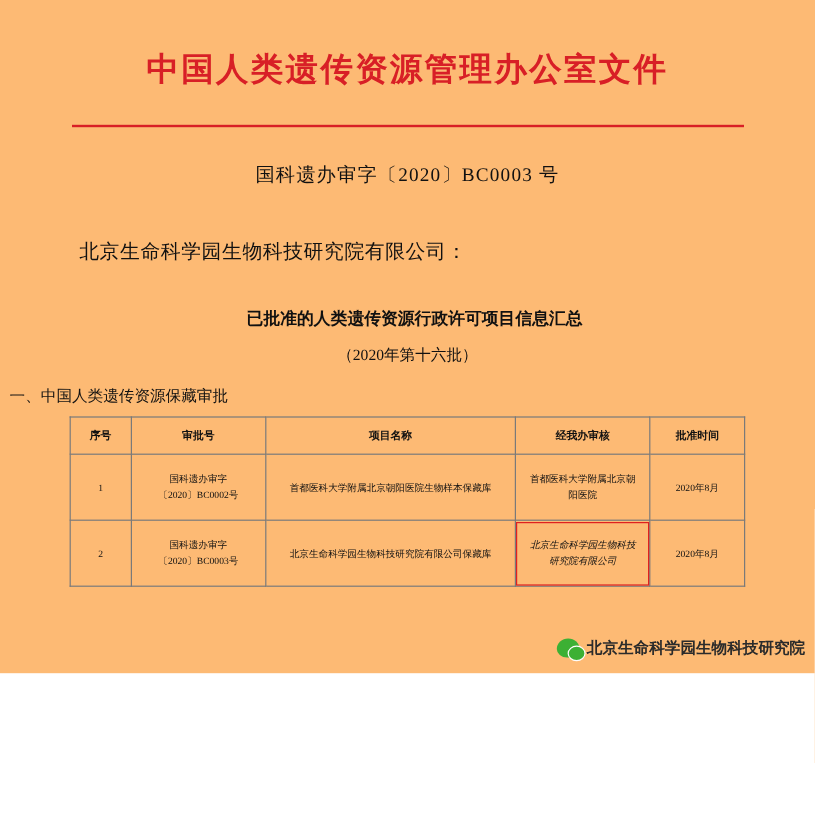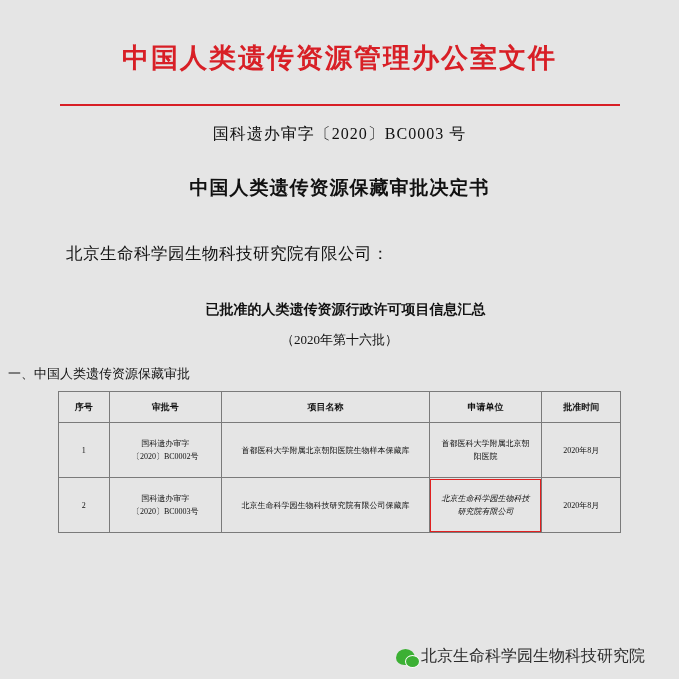--- a/index.html
+++ b/index.html
@@ -11,22 +11,22 @@
     height: 679px;
     background: #ffffff;
     font-family: "Liberation Serif", "DejaVu Serif", serif;
     color: #1a1a1a;
     position: relative;
     overflow: hidden;
   }
   .page {
     position: relative;
     width: 679px;
-    height: 679px;
-    background: #e5e5e5;
+    height: 561px;
+    background: #fdba74;
   }
 
   
   .doc-title {
     text-align: center;
     color: #d81f26;
     font-size: 27px;
     font-weight: bold;
     letter-spacing: 2px;
     padding-top: 40px;
@@ -36,21 +36,21 @@
     width: 560px;
     height: 2px;
     background: #d81f26;
     margin: 28px auto 0 auto;
   }
 
   
   .doc-number {
     text-align: center;
     font-size: 16px;
-    margin-top: 18px;
+    margin-top: 30px;
     letter-spacing: 1px;
     color: #111;
   }
 
   
   .doc-subject {
     text-align: center;
     font-size: 19px;
     font-weight: bold;
     margin-top: 30px;
@@ -131,28 +131,29 @@
   .cell-line { display: block; }
   .highlight-cell {
     outline: 1.5px solid #e02020;
     outline-offset: -2px;
     font-style: italic;
   }
 
   
   .footer-brand {
     position: absolute;
-    right: 34px;
+    right: 8px;
     bottom: 12px;
     display: flex;
     align-items: center;
     gap: 6px;
-    font-size: 16px;
+    font-size: 13px;
     color: #2b2b2b;
     font-family: "Liberation Sans", sans-serif;
+    font-weight: bold;
   }
   .wechat-icon {
     width: 19px;
     height: 16px;
     background: #3cb034;
     border-radius: 50% 50% 45% 45% / 55% 55% 45% 45%;
     position: relative;
     display: inline-block;
   }
   .wechat-icon::after {
@@ -170,21 +171,20 @@
 </head>
 <body>
 
 <div class="page">
 
   <div class="doc-title">中国人类遗传资源管理办公室文件</div>
   <div class="red-rule"></div>
 
   <div class="doc-number">国科遗办审字〔2020〕BC0003 号</div>
 
-  <div class="doc-subject">中国人类遗传资源保藏审批决定书</div>
 
   <div class="body-block">
     <div class="salutation">北京生命科学园生物科技研究院有限公司：</div>
   </div>
 
   <div class="table-caption">已批准的人类遗传资源行政许可项目信息汇总</div>
   <div class="table-batch">（2020年第十六批）</div>
   <div class="section-heading">一、中国人类遗传资源保藏审批</div>
 
   <div class="table-wrap">
@@ -194,21 +194,21 @@
           <col class="col-code">
           <col class="col-name">
           <col class="col-org">
           <col class="col-date">
       </colgroup>
       <thead>
         <tr>
           <th>序号</th>
           <th>审批号</th>
           <th>项目名称</th>
-          <th>申请单位</th>
+          <th>经我办审核</th>
           <th>批准时间</th>
         </tr>
       </thead>
       <tbody>
         <tr>
           <td>1</td>
           <td>
             <span class="cell-line">国科遗办审字</span>
             <span class="cell-line">〔2020〕BC0002号</span>
           </td>

